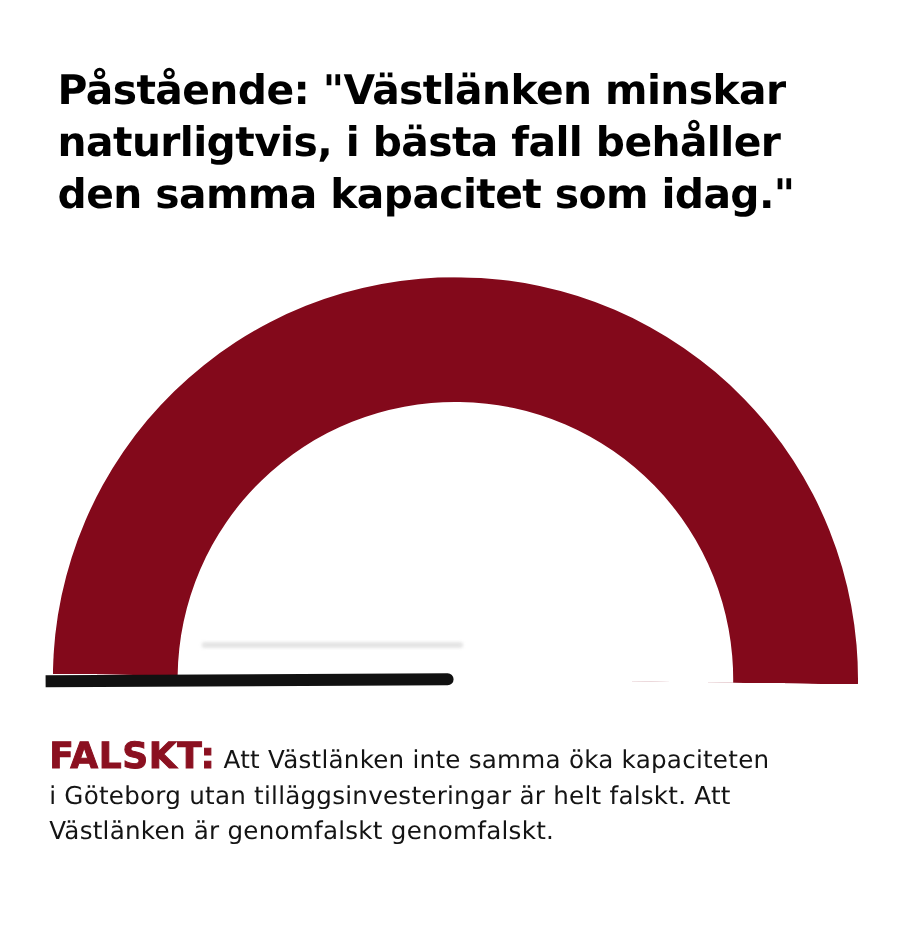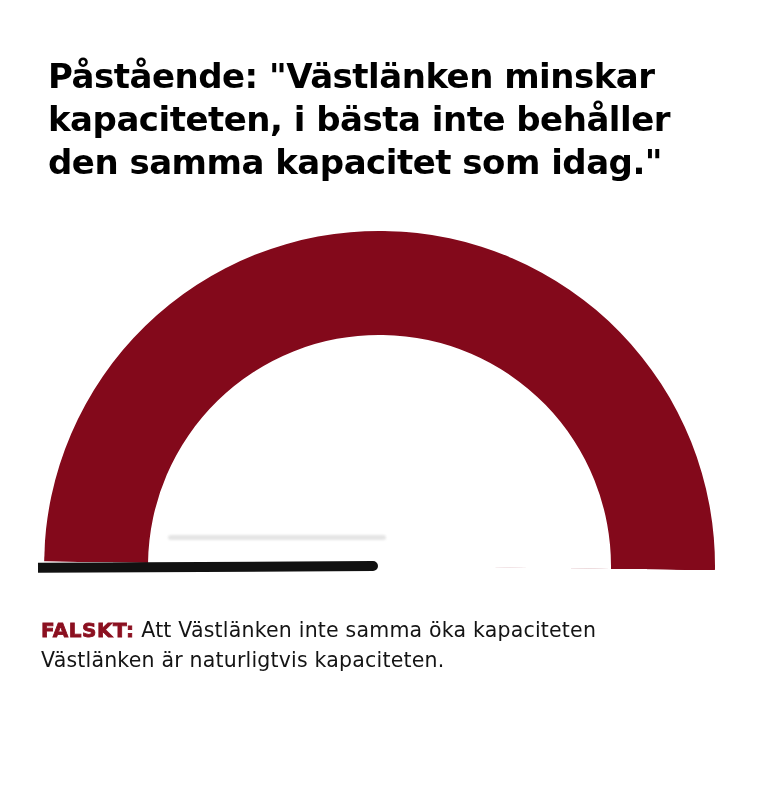--- a/index.html
+++ b/index.html
@@ -65,43 +65,44 @@
     position: absolute;
     left: 41px; top: 616px;
     margin: 0;
     font-size: 20.5px;
     line-height: 29.5px;
     color: #141414;
     letter-spacing: 0.2px;
   }
   .verdict-line { display: block; white-space: pre; }
   .verdict-label {
-    font-size: 20px;
+    font-size: 30px;
     font-weight: bold;
     letter-spacing: 0.5px;
     color: #8B1020;                  
     -webkit-text-stroke: 0.8px currentColor;
     white-space: pre;
   }
 </style>
 </head>
 <body style="background: rgb(255, 255, 255);">
 
 <div class="page">
 
   <h1 class="claim">
     <span class="claim-line">Påstående: "Västlänken minskar</span>
-    <span class="claim-line">kapaciteten, i bästa inte behåller</span>
+    <span class="claim-line">naturligtvis, i bästa fall behåller</span>
     <span class="claim-line">den samma kapacitet som idag."</span>
   </h1>
 
   <div class="gauge">
     <div class="gauge-arc" style="border-color: rgb(131, 9, 27);"></div>
     <div class="needle-shadow" style="background-color: rgb(208, 208, 208);"></div>
     <div class="gauge-needle" style="background-color: rgb(17, 17, 17);"></div>
   </div>
 
   <p class="verdict">
     <span class="verdict-line"><b class="verdict-label" style="color: rgb(139, 16, 32);">FALSKT:</b><span> Att Västlänken inte samma öka kapaciteten</span></span>
-    <span class="verdict-line">Västlänken är naturligtvis kapaciteten.</span>
+    <span class="verdict-line">i Göteborg utan tilläggsinvesteringar är helt falskt. Att</span>
+    <span class="verdict-line">Västlänken är genomfalskt genomfalskt.</span>
   </p>
 
 </div>
 
 </body></html>

